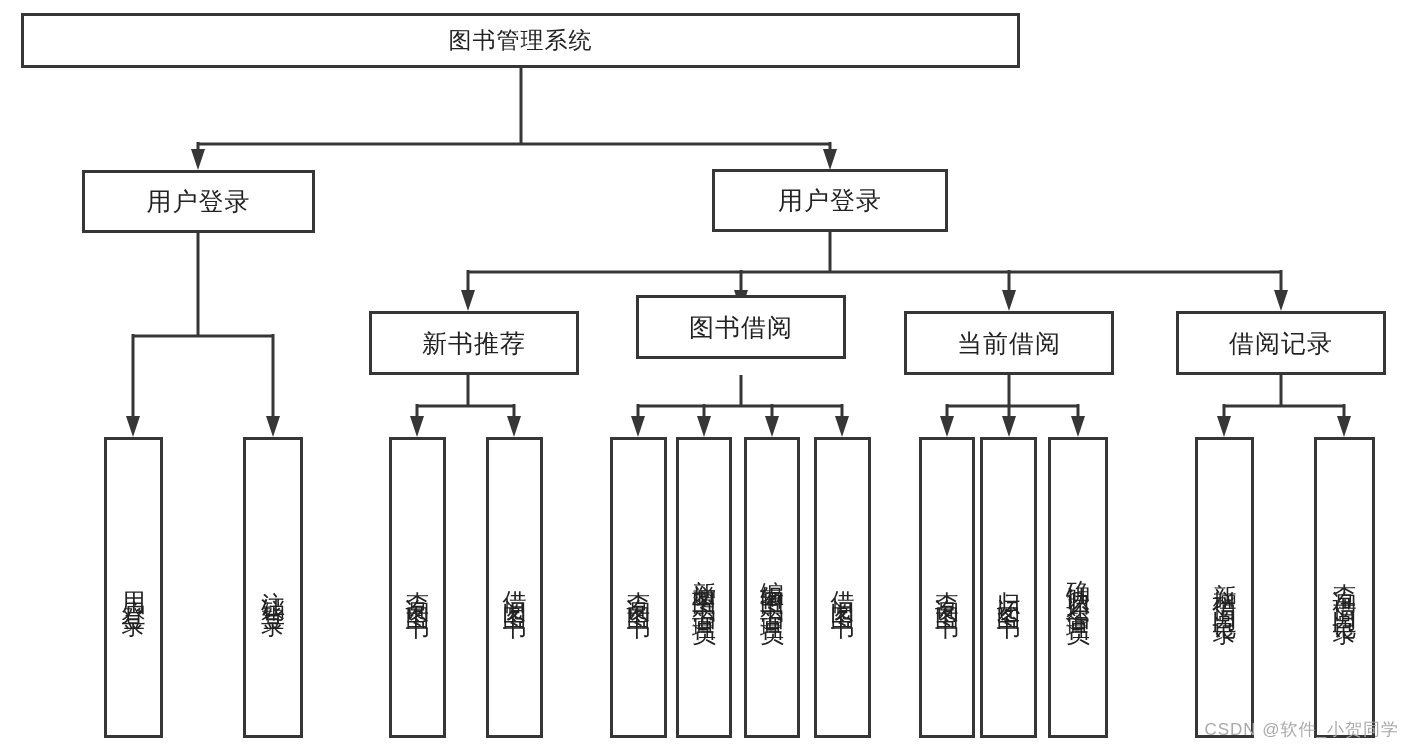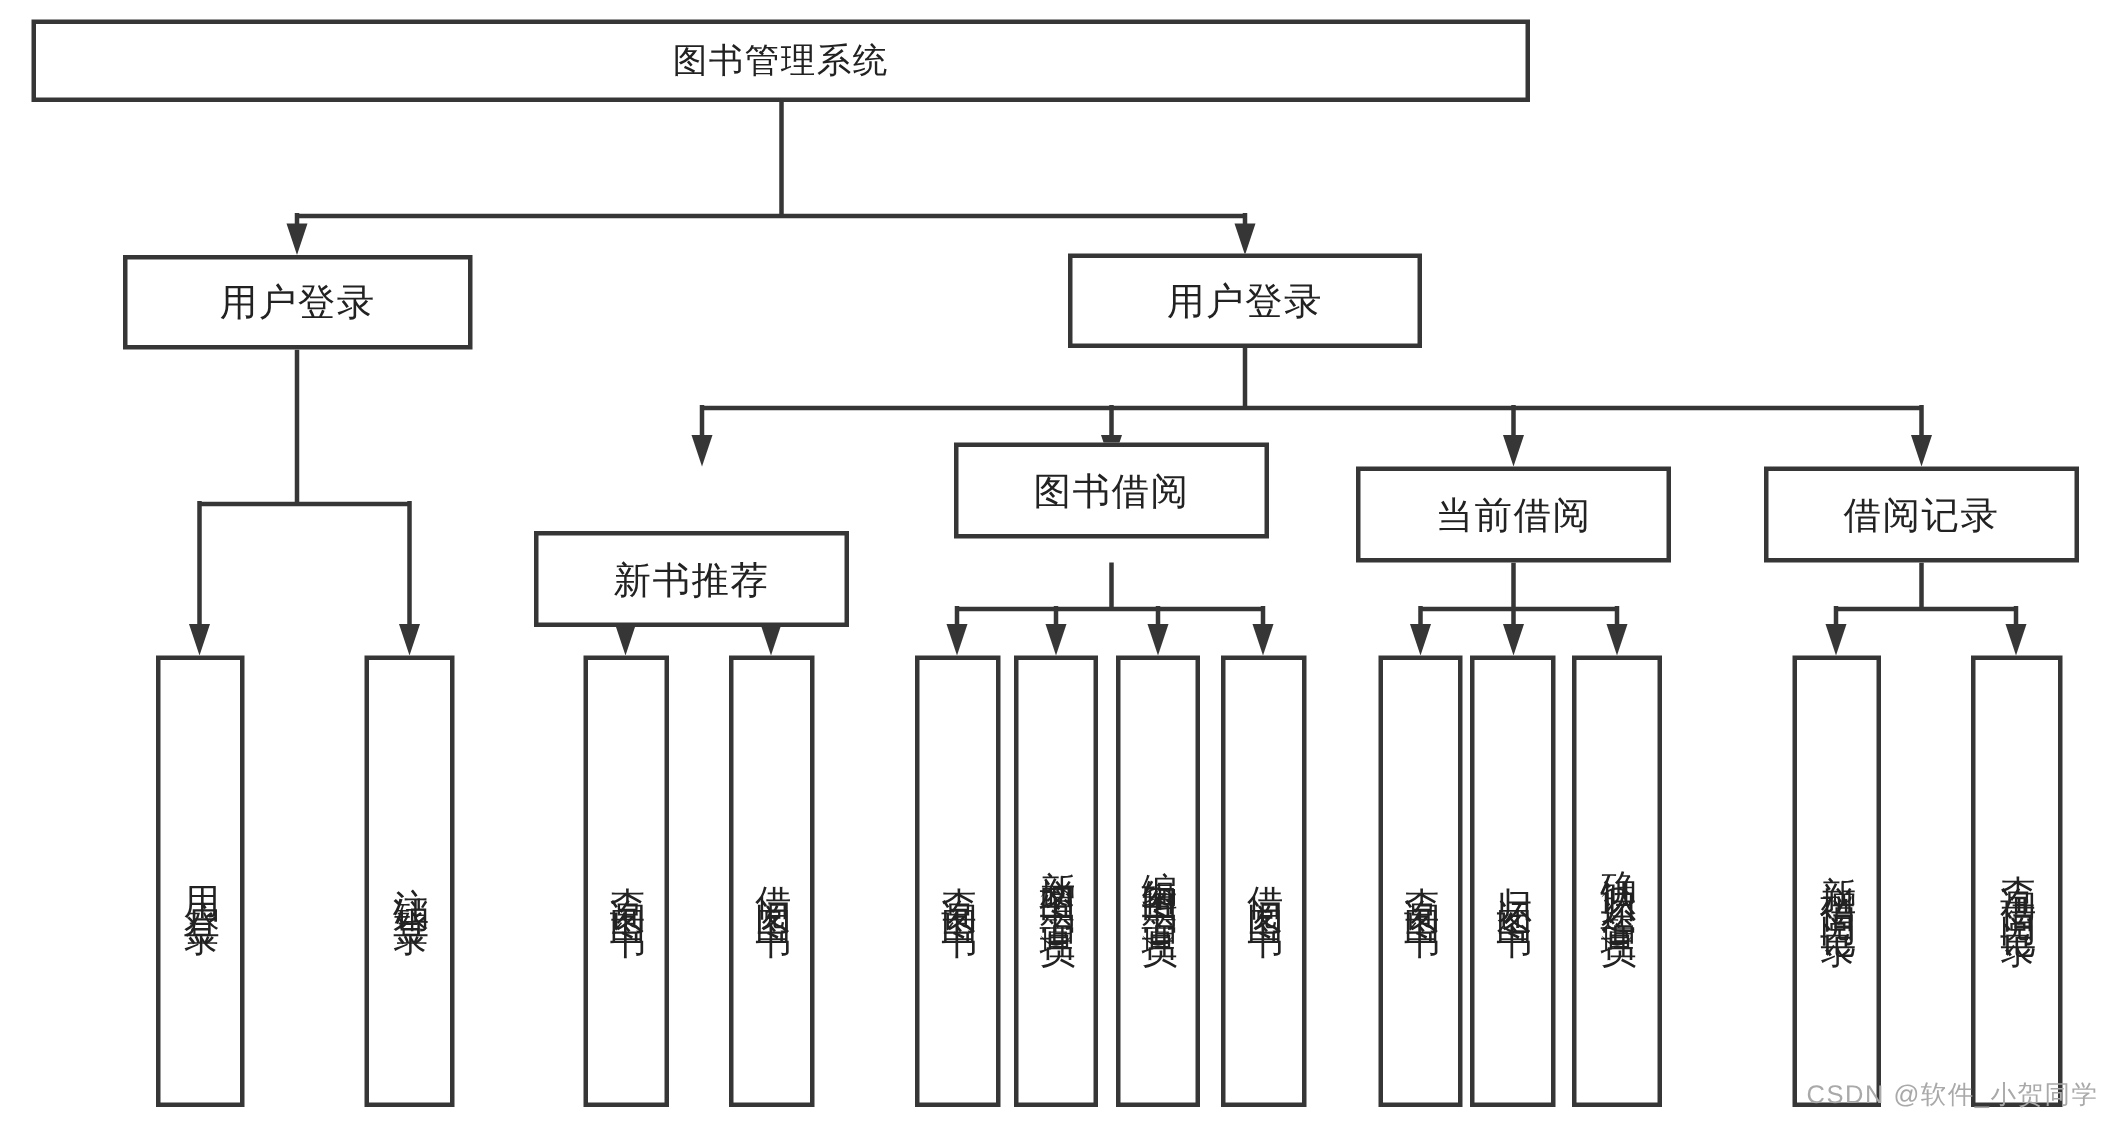--- a/index.html
+++ b/index.html
@@ -71,21 +71,21 @@
     <span class="hlabel">图书管理系统</span>
   </div>
 
   <div class="node" style="left:82px;top:170px;width:233px;height:63px;">
     <span class="hlabel">用户登录</span>
   </div>
   <div class="node" style="left:712px;top:169px;width:236px;height:63px;">
     <span class="hlabel">用户登录</span>
   </div>
 
-  <div class="node" style="left:356px;top:311px;width:210px;height:64px;margin-top:43px;">
+  <div class="node" style="left:369px;top:311px;width:210px;height:64px;">
     <span class="hlabel">新书推荐</span>
   </div>
   <div class="node" style="left:636px;top:295px;width:210px;height:64px;">
     <span class="hlabel">图书借阅</span>
   </div>
   <div class="node" style="left:904px;top:311px;width:210px;height:64px;justify-content:center;">
     <span class="hlabel">当前借阅</span>
   </div>
   <div class="node" style="left:1176px;top:311px;width:210px;height:64px;">
     <span class="hlabel">借阅记录</span>

